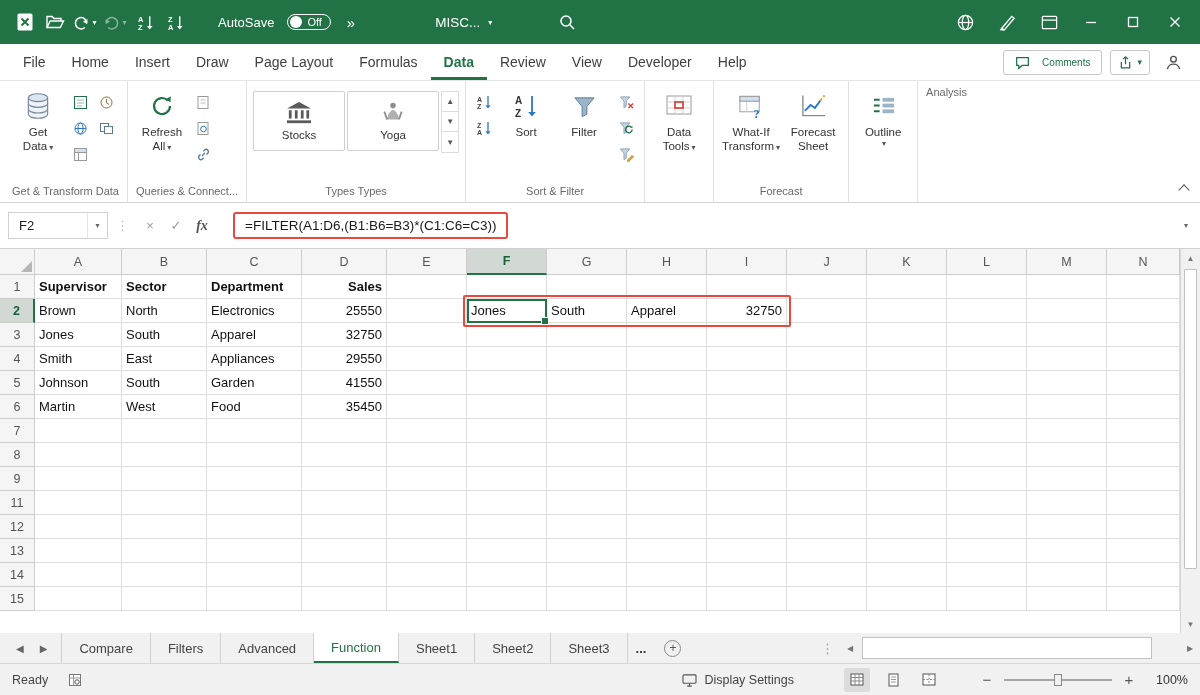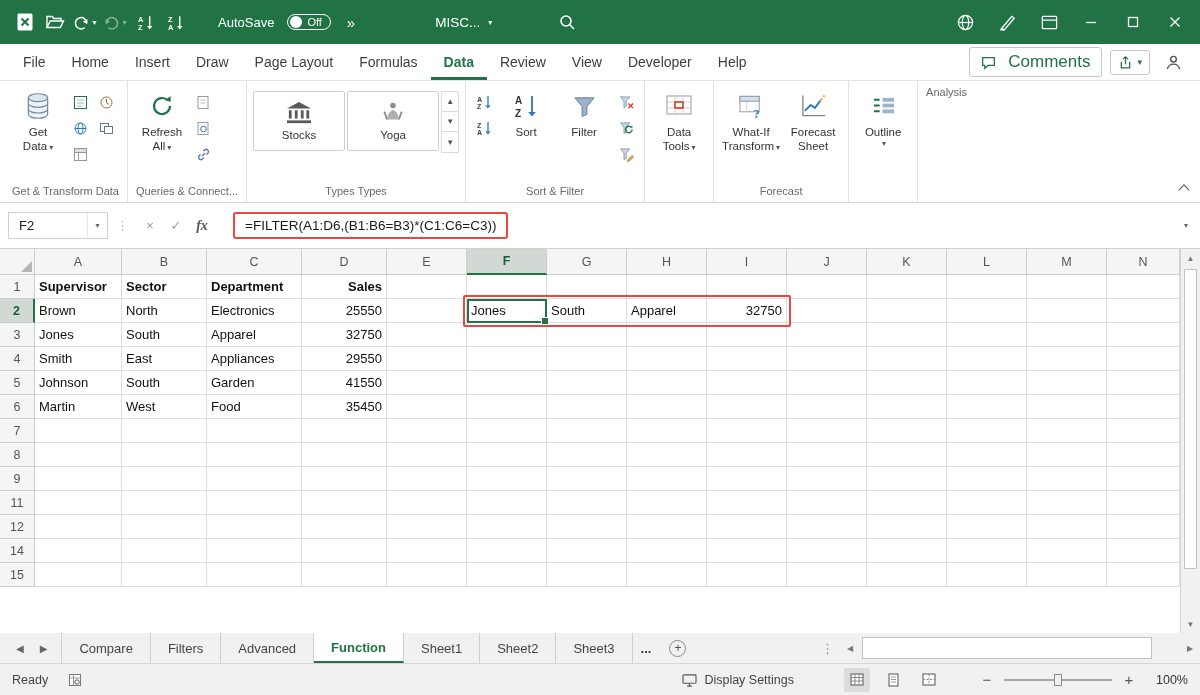--- a/index.html
+++ b/index.html
@@ -18,21 +18,21 @@
 .tb-search{margin-left:52px}
 .tb-spacer{flex:1}
 .tb-right{display:flex;align-items:center;margin-right:4px}
 .tb-right .tbi{width:42px;height:44px;border-radius:0}
 
 .tabrow{height:37px;background:#fff;display:flex;align-items:stretch;border-bottom:1px solid #e4e4e4;padding-left:10px}
 .rtabs{display:flex;align-items:stretch}
 .rtab{padding:0 13px;display:flex;align-items:center;font-size:14px;color:#404040;cursor:pointer;white-space:nowrap}
 .rtab.active{color:#217346;box-shadow:inset 0 -3px 0 #217346;font-weight:bold}
 .tr-right{margin-left:auto;display:flex;align-items:center;gap:8px;padding-right:12px}
-.comments-btn{display:flex;align-items:center;gap:12px;border:1px solid #c6c6c6;border-radius:3px;padding:4px 11px;color:#217346;font-size:17px;cursor:pointer;background:#fff}
+.comments-btn{display:flex;align-items:center;gap:12px;border:1px solid #c6c6c6;border-radius:3px;padding:4px 11px;color:#217346;font-size:10px;cursor:pointer;background:#fff}
 .share-btn{display:flex;align-items:center;gap:4px;border:1px solid #c6c6c6;border-radius:3px;padding:4px 7px;cursor:pointer;background:#fff;color:#217346;font-size:9px}
 .person-btn{width:30px;height:30px;display:flex;align-items:center;justify-content:center;cursor:pointer}
 
 .ribbon{height:122px;background:#fff;border-bottom:1px solid #d6d6d6;display:flex;position:relative;padding-left:4px}
 .rgroup{display:flex;flex-direction:column;border-right:1px solid #e1e1e1;padding:4px 6px 2px 6px}
 .rg-body{display:flex;flex:1;align-items:flex-start;gap:2px}
 .rg-label{font-size:11px;color:#696969;text-align:center;padding:1px 2px 3px 2px;white-space:nowrap}
 .bigbtn{width:56px;display:flex;flex-direction:column;align-items:center;cursor:pointer;padding:6px 2px 2px 2px;border-radius:3px}
 .bicon{height:30px;display:flex;align-items:center;justify-content:center;margin-bottom:4px}
 .blabel{font-size:11.5px;color:#333;text-align:center;line-height:1.25}
@@ -76,21 +76,21 @@
 .varrow{height:18px;display:flex;align-items:center;justify-content:center;font-size:8px;color:#777;cursor:pointer}
 .varrow.down{position:absolute;bottom:0;left:0;right:0}
 .vthumb{position:absolute;top:20px;left:3px;right:3px;height:300px;background:#fff;border:1px solid #c1c1c1;border-radius:1px;cursor:grab}
 
 .sheetbar{height:31px;background:#f1f1f1;border-bottom:1px solid #d6d6d6;display:flex;align-items:stretch;font-size:13px}
 .snav{display:flex;align-items:center;gap:16px;padding:0 14px 0 16px;color:#666}
 .snav span{cursor:pointer;font-size:10px}
 .stabs{display:flex;align-items:stretch}
 .stab{display:flex;align-items:center;padding:0 17px;color:#444;border-right:1px solid #d0d0d0;cursor:pointer;background:#f1f1f1}
 .stab:first-child{border-left:1px solid #d0d0d0}
-.stab.active{background:#fff;color:#217346;font-weight:bold;border-bottom:2px solid #217346}
+.stab.active{background:#fff;color:#217346;font-weight:normal;border-bottom:2px solid #217346}
 .soverflow{display:flex;align-items:center;padding:0 8px;font-weight:bold;color:#333;cursor:pointer}
 .addsheet{display:flex;align-items:center;margin:0 10px;cursor:pointer}
 .addsheet i{width:17px;height:17px;border:1px solid #8a8a8a;border-radius:50%;display:flex;align-items:center;justify-content:center;font-style:normal;font-size:12px;color:#555}
 .sbar-div{display:flex;align-items:center;color:#999;padding:0 6px;margin-left:auto;cursor:col-resize}
 .hscroll{display:flex;align-items:center;width:360px;background:#f1f1f1}
 .hscroll .harrow{width:20px;display:flex;align-items:center;justify-content:center;font-size:8px;color:#777;cursor:pointer}
 .htrack{flex:1;height:100%;position:relative}
 .hthumb{position:absolute;top:4px;bottom:4px;left:2px;width:290px;background:#fff;border:1px solid #c1c1c1;cursor:grab}
 
 .statusbar{height:31px;background:#f1f1f1;display:flex;align-items:center;font-size:12.5px;color:#444;padding:0 12px}
@@ -718,20 +718,37 @@
         <div class="gc" style="width: 80px;"></div>
         <div class="gc" style="width: 80px;"></div>
         <div class="gc" style="width: 80px;"></div>
         <div class="gc" style="width: 80px;"></div>
         <div class="gc" style="width: 80px;"></div>
         <div class="gc" style="width: 80px;"></div>
         <div class="gc" style="width: 80px;"></div>
         <div class="gc" style="width: 73px;"></div>
       </div>
       <div class="grow">
+        <div class="rn">13</div>
+        <div class="gc" style="width: 87px;"></div>
+        <div class="gc" style="width: 85px;"></div>
+        <div class="gc" style="width: 95px;"></div>
+        <div class="gc" style="width: 85px;"></div>
+        <div class="gc" style="width: 80px;"></div>
+        <div class="gc" style="width: 80px;"></div>
+        <div class="gc" style="width: 80px;"></div>
+        <div class="gc" style="width: 80px;"></div>
+        <div class="gc" style="width: 80px;"></div>
+        <div class="gc" style="width: 80px;"></div>
+        <div class="gc" style="width: 80px;"></div>
+        <div class="gc" style="width: 80px;"></div>
+        <div class="gc" style="width: 80px;"></div>
+        <div class="gc" style="width: 73px;"></div>
+      </div>
+      <div class="grow">
         <div class="rn">14</div>
         <div class="gc" style="width: 87px;"></div>
         <div class="gc" style="width: 85px;"></div>
         <div class="gc" style="width: 95px;"></div>
         <div class="gc" style="width: 85px;"></div>
         <div class="gc" style="width: 80px;"></div>
         <div class="gc" style="width: 80px;"></div>
         <div class="gc" style="width: 80px;"></div>
         <div class="gc" style="width: 80px;"></div>
         <div class="gc" style="width: 80px;"></div>

